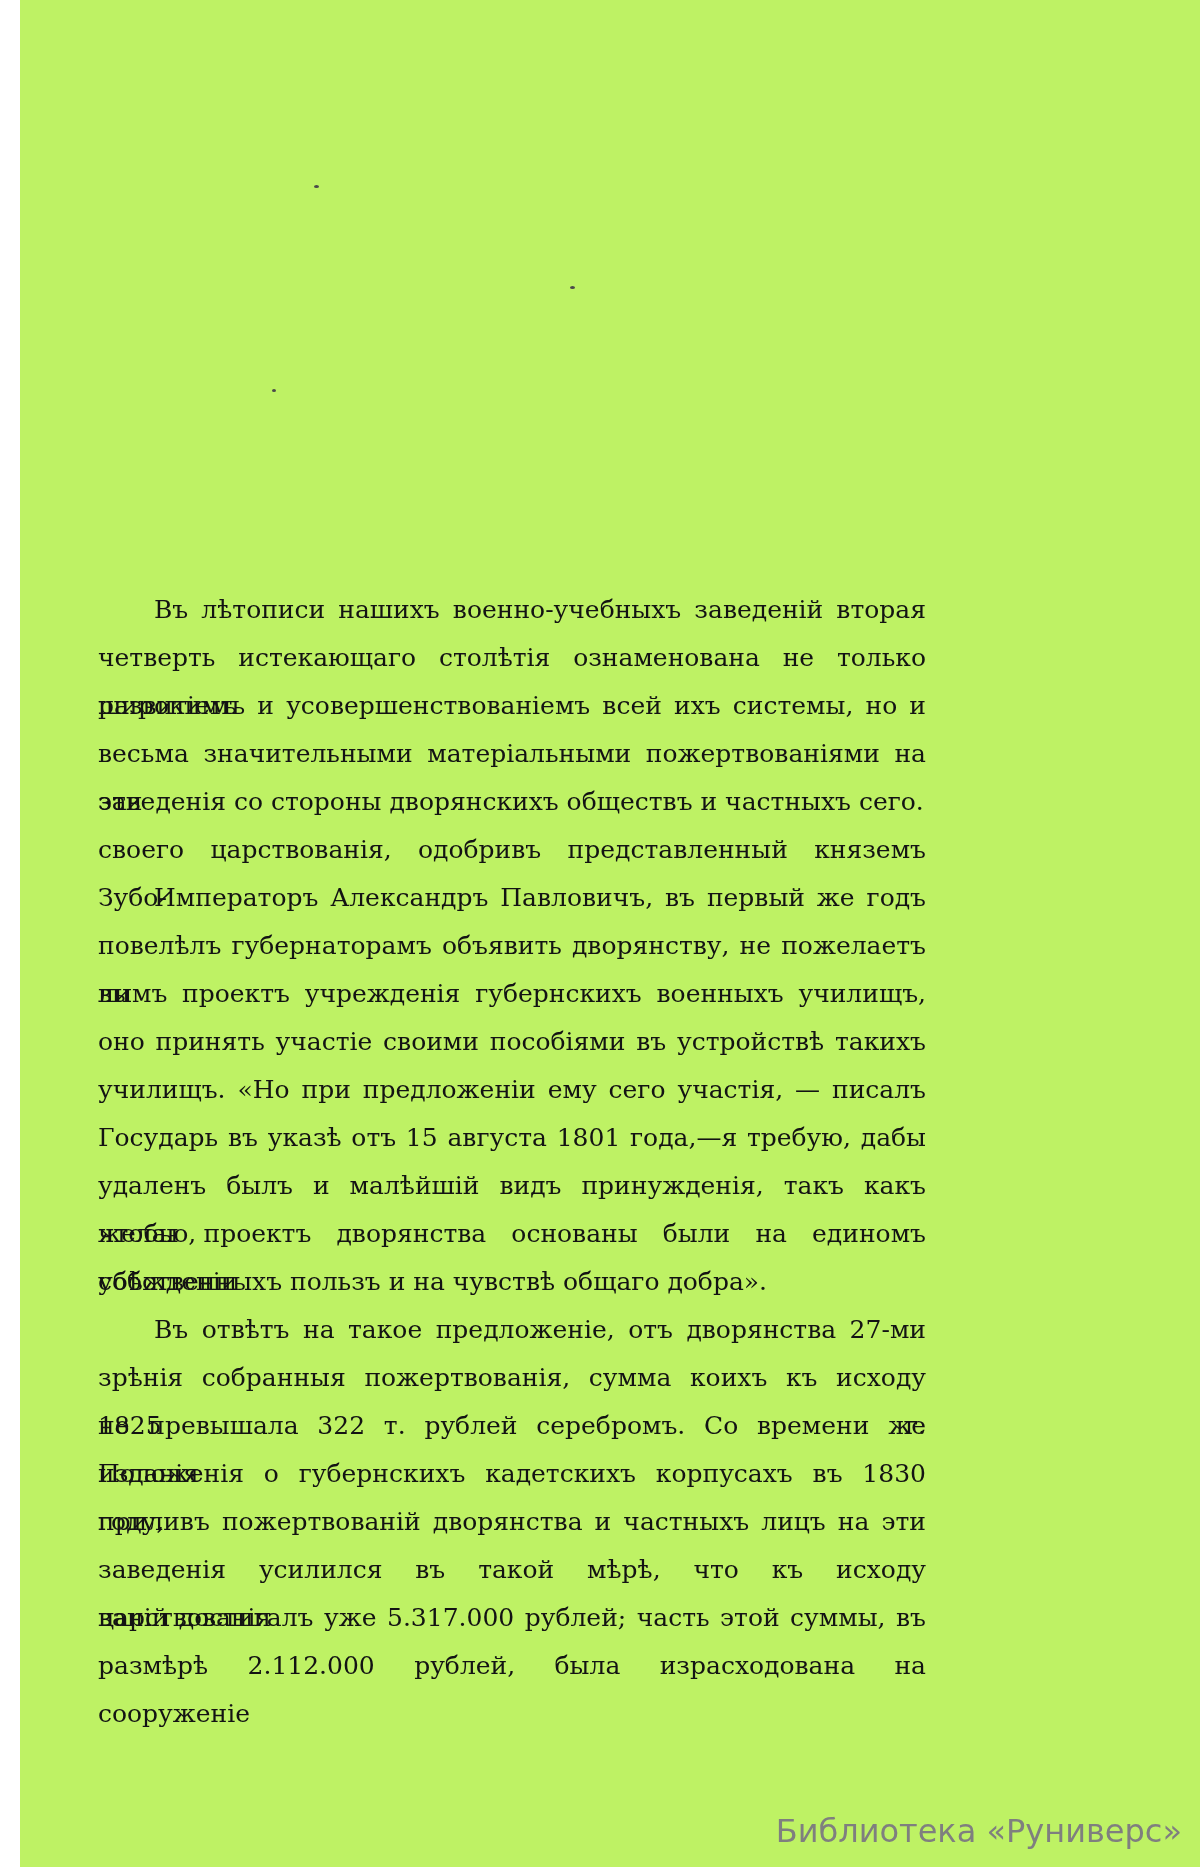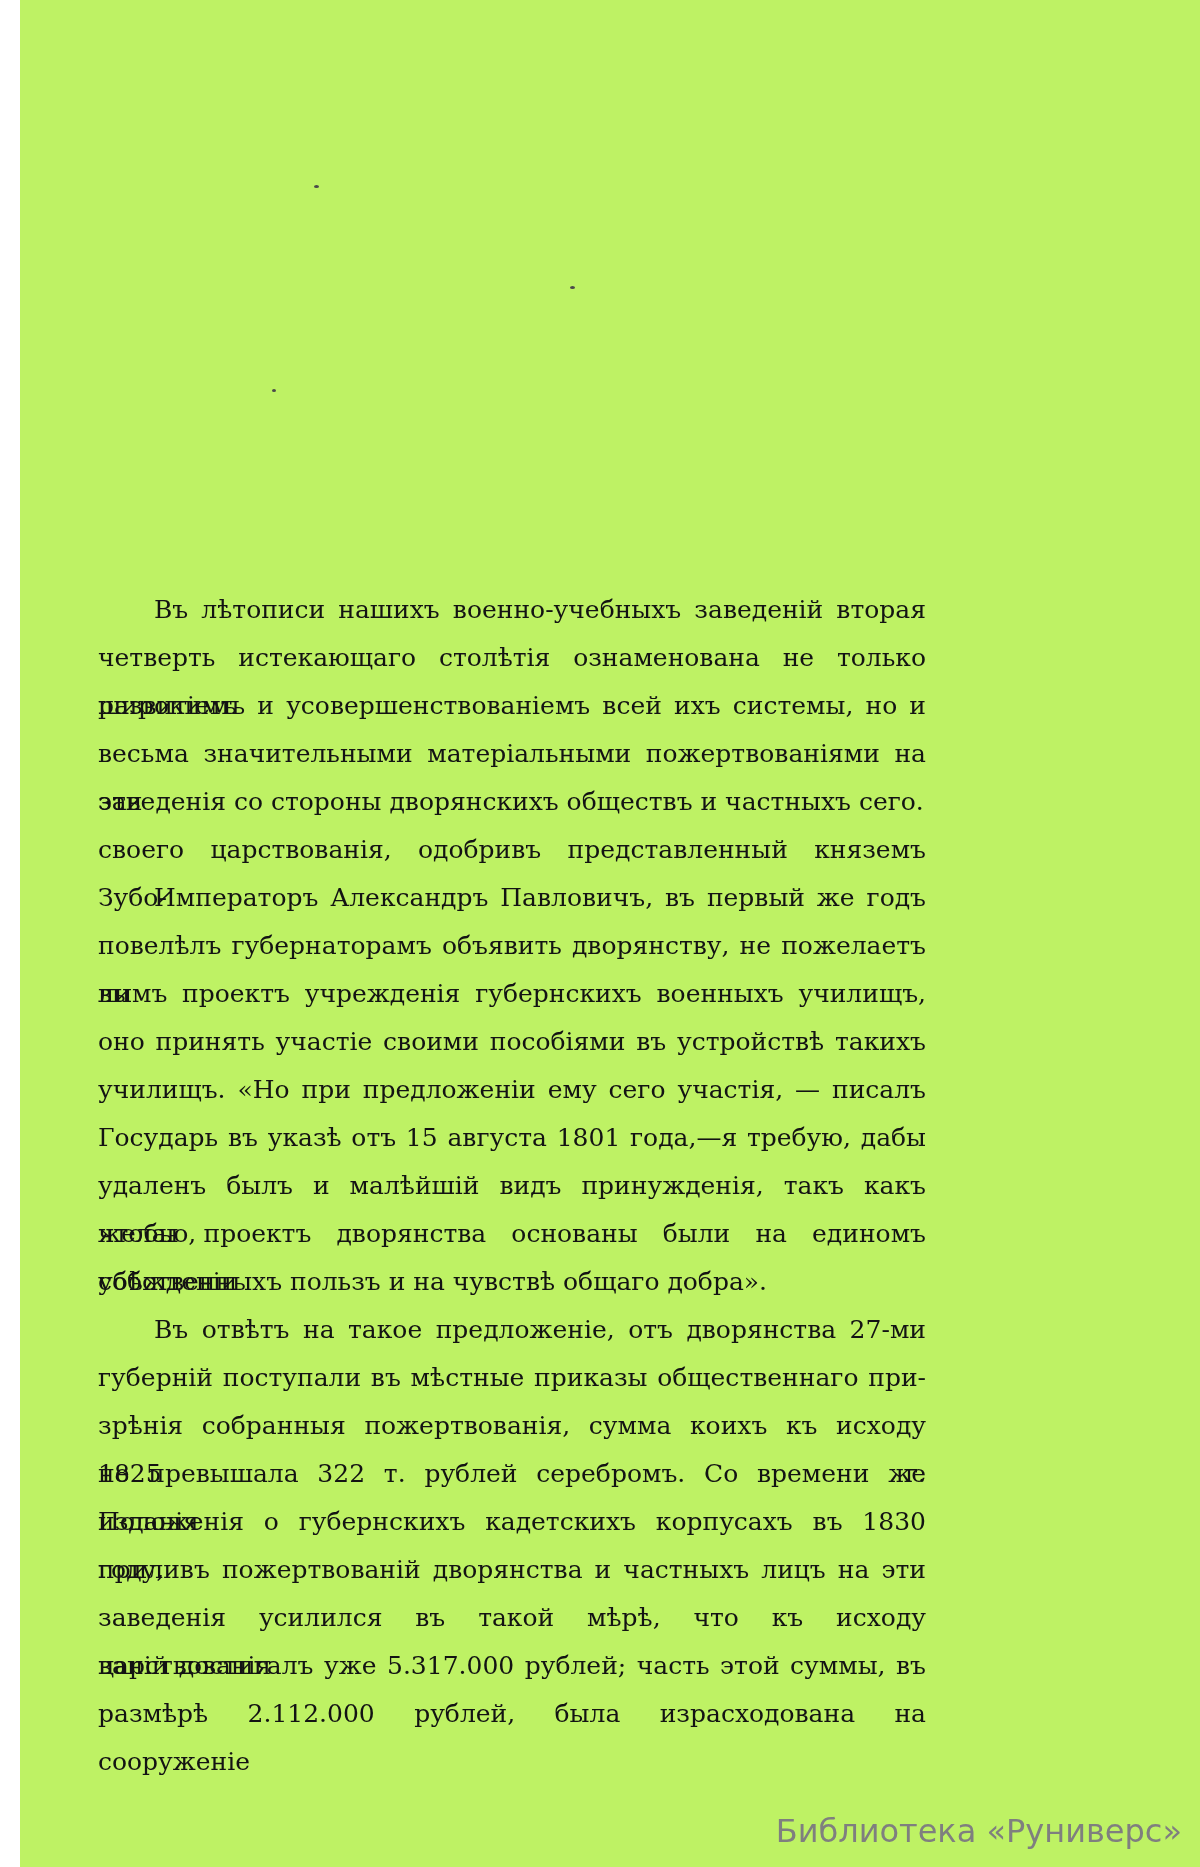--- a/index.html
+++ b/index.html
@@ -77,21 +77,20 @@
     <div class="line indent">Императоръ Александръ Павловичъ, въ первый же годъ</div>
     <div class="line">повелѣлъ губернаторамъ объявить дворянству, не пожелаетъ ли</div>
     <div class="line">вымъ проектъ учрежденія губернскихъ военныхъ училищъ,</div>
     <div class="line">оно принять участіе своими пособіями въ устройствѣ такихъ</div>
     <div class="line">училищъ. «Но при предложеніи ему сего участія, — писалъ</div>
     <div class="line">Государь въ указѣ отъ 15 августа 1801 года,—я требую, дабы</div>
     <div class="line">удаленъ былъ и малѣйшій видъ принужденія, такъ какъ желаю,</div>
     <div class="line">чтобы проектъ дворянства основаны были на единомъ убѣжденіи</div>
     <div class="line end">собственныхъ пользъ и на чувствѣ общаго добра».</div>
     <div class="line indent">Въ отвѣтъ на такое предложеніе, отъ дворянства 27-ми</div>
-    <div class="line">губерній поступали въ мѣстные приказы общественнаго при-</div>
     <div class="line">зрѣнія собранныя пожертвованія, сумма коихъ къ исходу 1825 г.</div>
     <div class="line">не превышала 322 т. рублей серебромъ. Со времени же изданія</div>
     <div class="line">Положенія о губернскихъ кадетскихъ корпусахъ въ 1830 году,</div>
     <div class="line">приливъ пожертвованій дворянства и частныхъ лицъ на эти</div>
     <div class="line">заведенія усилился въ такой мѣрѣ, что къ исходу царствованія</div>
     <div class="line">ваній достигалъ уже 5.317.000 рублей; часть этой суммы, въ</div>
     <div class="line end">размѣрѣ 2.112.000 рублей, была израсходована на сооруженіе</div>
   </div>
 
   <div class="watermark">Библиотека «Руниверс»</div>

